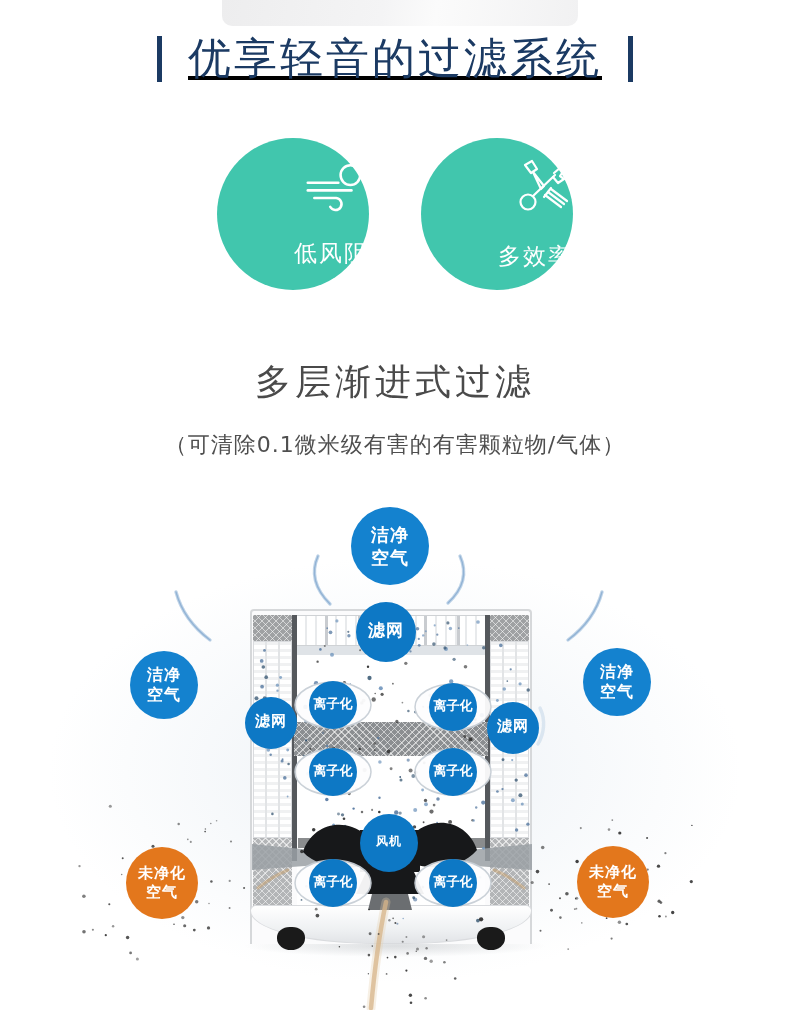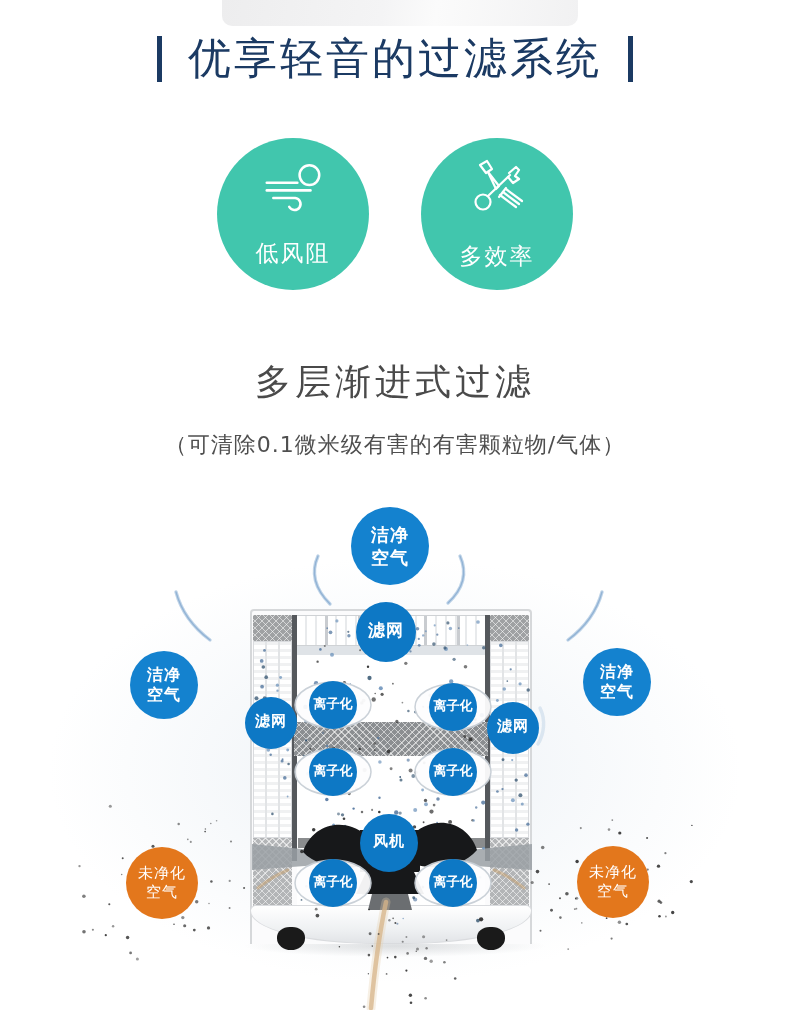--- a/index.html
+++ b/index.html
@@ -5,28 +5,28 @@
   html,body{margin:0;padding:0;background:#ffffff;}
   body{font-family:"DejaVu Sans","Liberation Sans",sans-serif;}
   .stage{position:relative;width:790px;height:1010px;margin:0 auto;background:#fff;overflow:hidden;}
 
   
   .top-remnant{position:absolute;left:222px;top:0;width:356px;height:26px;
     background:linear-gradient(100deg,#ededee 0%,#f4f4f5 45%,#fbfbfb 60%,#f1f1f2 100%);
     border-radius:0 0 10px 10px;}
 
   
-  .header{position:absolute;top:30px;left:0;width:100%;display:flex;align-items:center;justify-content:center;gap:26px;}
+  .header{position:absolute;top:30px;left:0;width:100%;display:flex;align-items:center;justify-content:center;gap:26px;text-decoration:underline;}
   .header .bar{width:5px;height:46px;background:var(--navy,#1b3a63);}
   .page-title{font-size:43px;font-weight:500;color:var(--navy,#1b3a63);letter-spacing:3px;}
 
   
   .features{position:absolute;top:138px;left:0;width:100%;display:flex;justify-content:center;gap:52px;}
   .feature{width:152px;height:152px;border-radius:50%;background:var(--teal,#41c6ad);
-    display:flex;flex-direction:column;align-items:center;justify-content:center;gap:26px;}
+    display:flex;flex-direction:column;align-items:flex-end;justify-content:center;gap:26px;}
   .feature svg{display:block;}
   .feature .flabel{color:#fff;font-size:23px;letter-spacing:2px;font-weight:400;}
 
   
   .filter-head{position:absolute;top:350px;left:0;width:100%;text-align:center;}
   .filter-head h2{margin:8px;font-size:36px;font-weight:500;color:var(--gray,#4a4a4a);letter-spacing:4px;}
   .filter-head p{margin:23px 0 0 0;font-size:22px;color:#4f4f4f;letter-spacing:1px;}
 
   
   .glow{position:absolute;left:45px;top:555px;width:700px;height:430px;
@@ -64,32 +64,32 @@
   .wheel{position:absolute;width:28px;height:23px;background:#1a1a1a;border-radius:45% 45% 50% 50%;z-index:1;}
   .wheel-l{left:277px;top:927px;} .wheel-r{left:477px;top:927px;}
 
   .deco{position:absolute;left:0;top:0;width:790px;height:1010px;z-index:2;pointer-events:none;}
 
   
   .badge{position:absolute;border-radius:50%;color:#fff;display:flex;align-items:center;justify-content:center;
     text-align:center;white-space:pre-line;z-index:3;font-weight:600;line-height:1.28;letter-spacing:1px;}
   .b-clean{background:var(--cleanblue,#1482cf);font-weight:700;}
   .b-blue{background:var(--blue,#0d78c5);font-family:Liberation Mono, monospace;}
-  .b-orange{background:var(--orange,#e3771c);font-weight:400;}
+  .b-orange{background:var(--orange,#e3771c);font-weight:700;}
   .b-clean-top{left:351px;top:507px;width:78px;height:78px;font-size:18px;}
   .b-clean-left{left:130px;top:651px;width:68px;height:68px;font-size:16px;}
   .b-clean-right{left:583px;top:648px;width:68px;height:68px;font-size:16px;}
   .b-filter-top{left:356px;top:602px;width:60px;height:60px;font-size:17px;}
   .b-filter-left{left:245px;top:697px;width:52px;height:52px;font-size:15px;}
   .b-filter-right{left:487px;top:702px;width:52px;height:52px;font-size:15px;}
   .b-ion{width:48px;height:48px;font-size:13px;letter-spacing:0;}
   .b-ion-1{left:309px;top:681px;} .b-ion-2{left:429px;top:683px;}
   .b-ion-3{left:309px;top:748px;} .b-ion-4{left:429px;top:748px;}
   .b-ion-5{left:309px;top:859px;} .b-ion-6{left:429px;top:859px;}
-  .b-fan{left:360px;top:814px;width:58px;height:58px;font-size:15px;}
+  .b-fan{left:360px;top:814px;width:58px;height:58px;font-size:12px;}
   .b-dirty-left{left:126px;top:847px;width:72px;height:72px;font-size:15px;}
   .b-dirty-right{left:577px;top:846px;width:72px;height:72px;font-size:15px;}
 </style>
 </head>
 <body>
 
 <div class="stage">
 
   <div class="top-remnant"></div>
 

